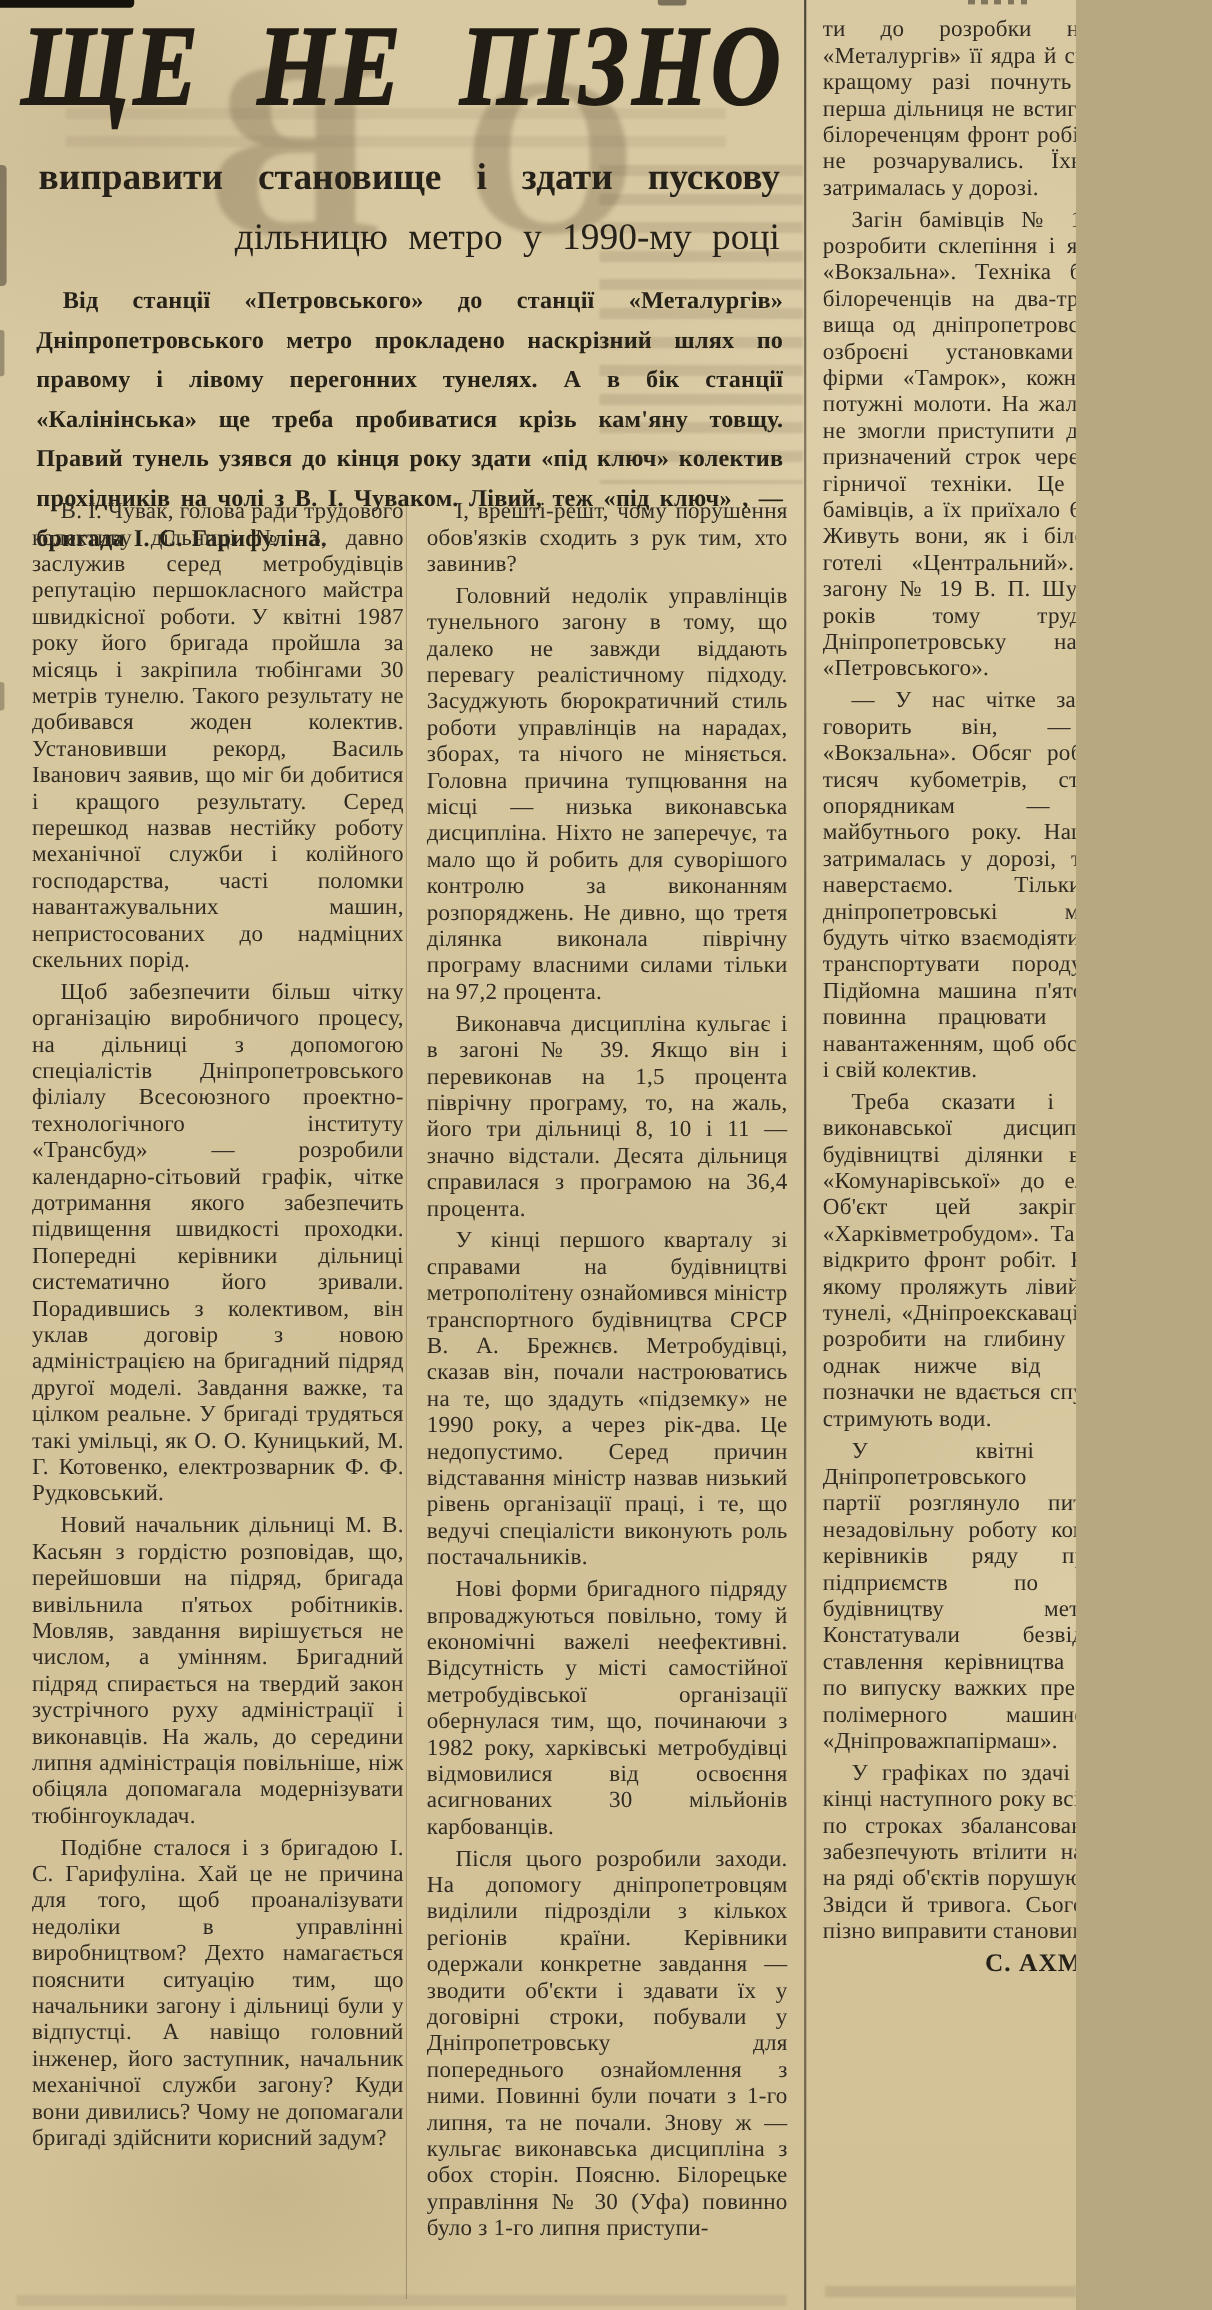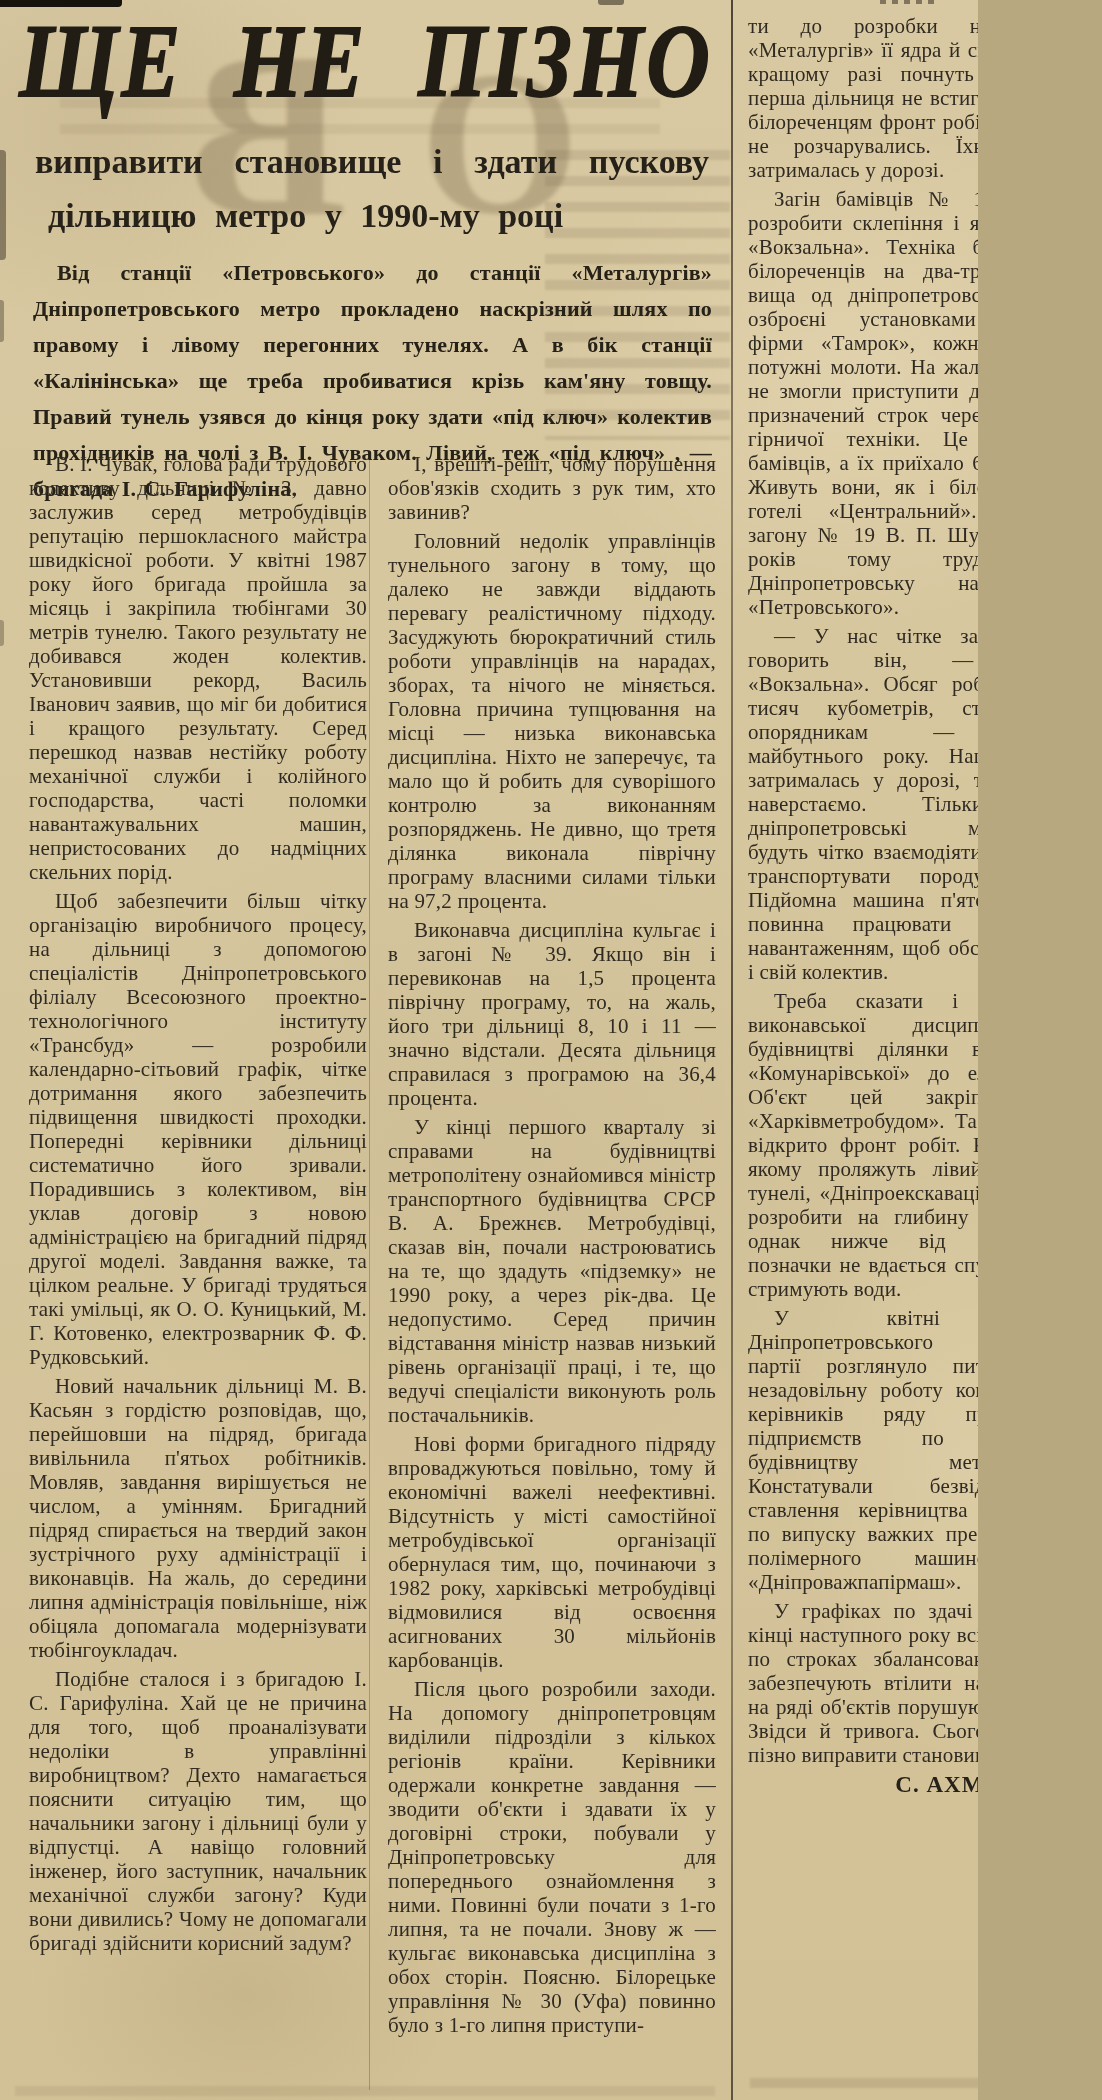--- a/index.html
+++ b/index.html
@@ -22,23 +22,23 @@
     letter-spacing:3px; word-spacing:26px; color:#211d15;
     -webkit-text-stroke:1.5px #211d15;
     transform:scaleY(1.18); transform-origin:50% 0; white-space:nowrap;
   }
   .sub1 {
     position:absolute; left:35px; top:143px; width:674px;
     font-weight:bold; font-size:34px; line-height:1.1; color:#26221a;
     text-align:justify; text-align-last:justify;
   }
   .sub2 {
-    position:absolute; left:48px; top:197px; width:674px;
-    font-weight:bold; font-size:34px; line-height:1.1; color:#26221a;
-    text-align:left; word-spacing:10px;
+    position:absolute; left:35px; top:197px; width:674px;
+    font-weight:normal; font-size:34px; line-height:1.1; color:#26221a;
+    text-align:right; word-spacing:10px;
   }
   .lead {
     position:absolute; left:33px; top:255px; width:679px;
     font-weight:bold; font-size:22px; line-height:36px; color:#262218;
     text-align:justify; text-indent:24px; word-spacing:2.5px; letter-spacing:0.2px;
   }
   
   .col { position:absolute; overflow:hidden; }
   .col p {
     margin:0 0 5px; text-align:justify; text-indent:26px;

